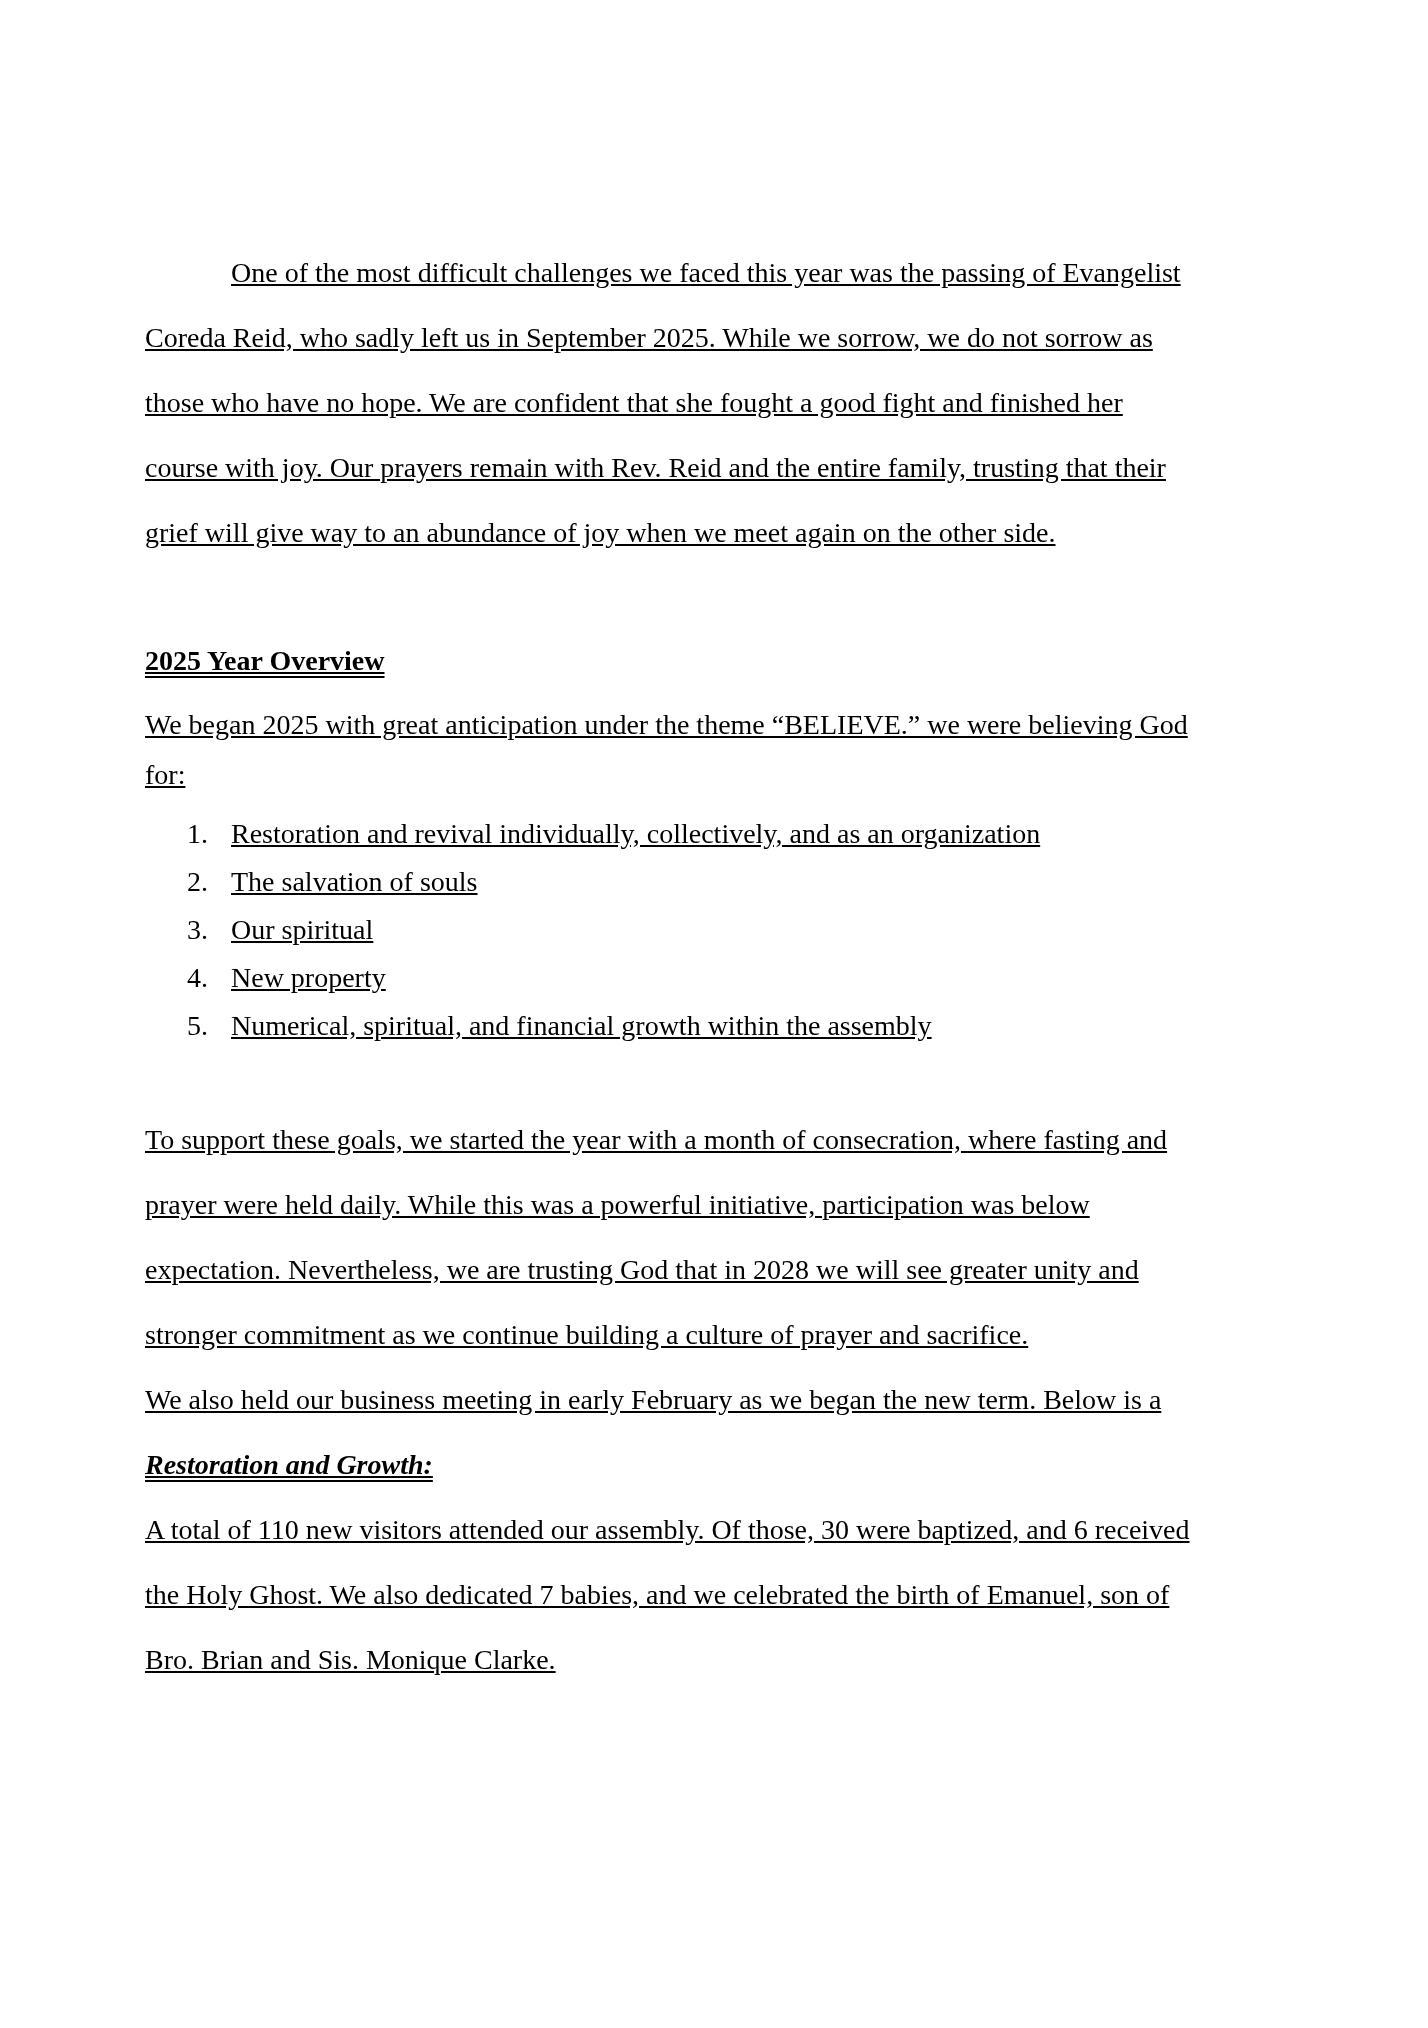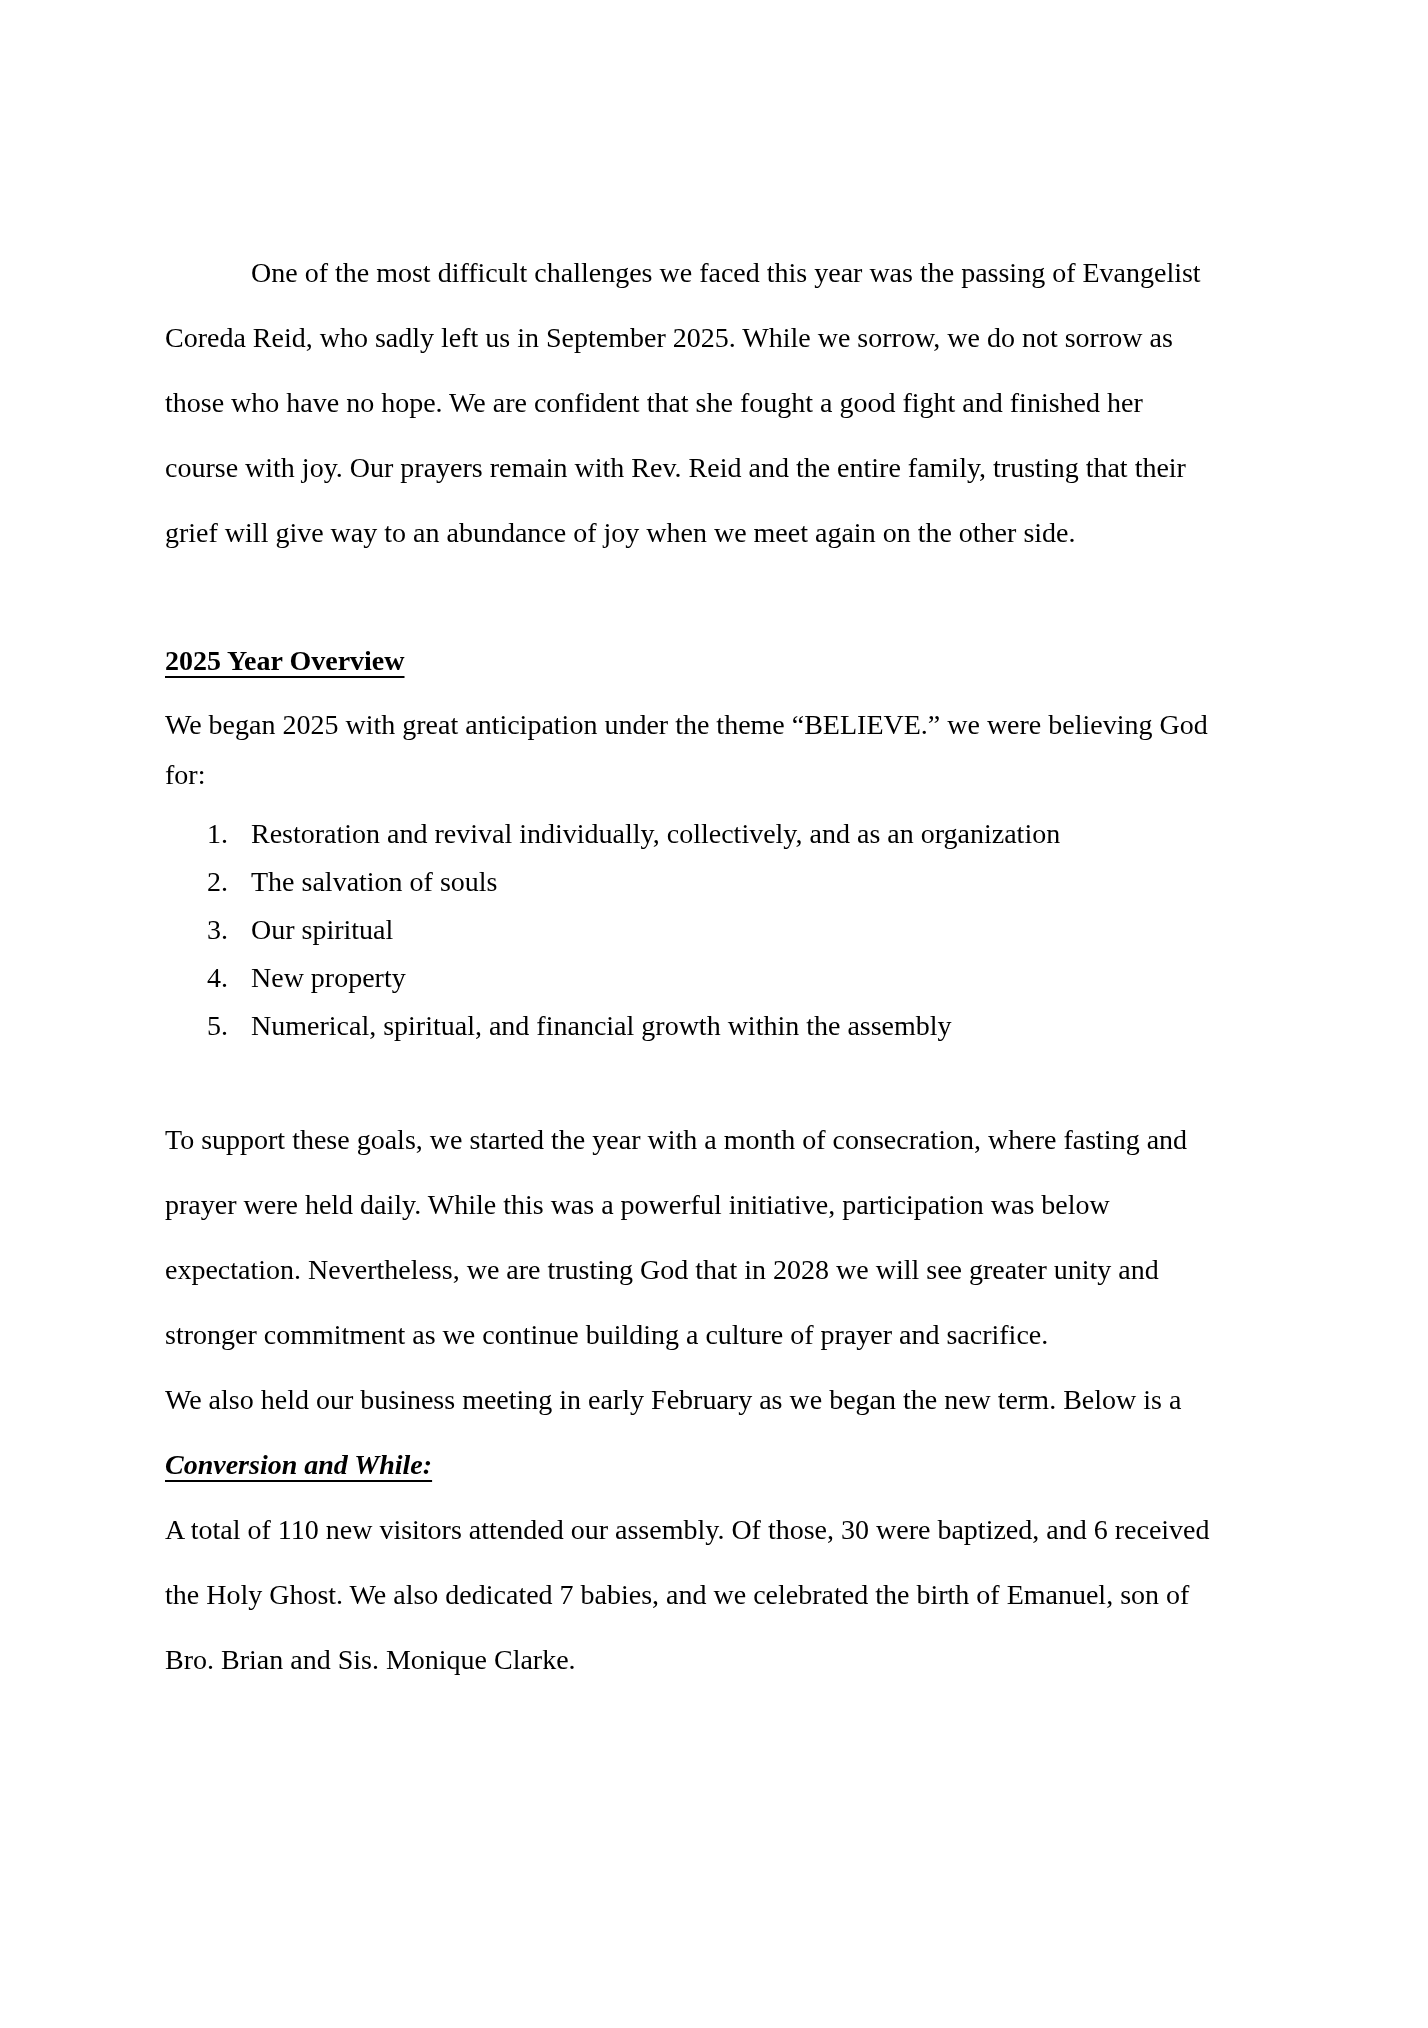--- a/index.html
+++ b/index.html
@@ -12,23 +12,24 @@
     width: 1428px;
     height: 2028px;
     background: #ffffff;
     overflow: hidden;
     font-family: "Liberation Serif", "DejaVu Serif", serif;
     font-size: 28px;
     color: #000000;
   }
   .content {
     position: absolute;
-    left: 165px;
+    left: 145px;
     top: 0;
     width: 1150px;
+    text-decoration: underline;
   }
   .line {
     white-space: nowrap;
   }
   
   .para-memorial {
     margin-top: 240px;
     line-height: 65px;
   }
   .para-memorial .line:first-child {
@@ -131,21 +132,21 @@
         <div class="line">prayer were held daily. While this was a powerful initiative, participation was below</div>
         <div class="line">expectation. Nevertheless, we are trusting God that in 2028 we will see greater unity and</div>
         <div class="line">stronger commitment as we continue building a culture of prayer and sacrifice.</div>
       </div>
 
     <div class="para-double">
 
     <div class="line">We also held our business meeting in early February as we began the new term. Below is a</div>
       </div>
 
-    <div class="heading-conversion">Conversion and While:</div>
+    <div class="heading-conversion">Restoration and Growth:</div>
 
     <div class="para-double">
 
     <div class="line">A total of 110 new visitors attended our assembly. Of those, 30 were baptized, and 6 received</div>
         <div class="line">the Holy Ghost. We also dedicated 7 babies, and we celebrated the birth of Emanuel, son of</div>
         <div class="line">Bro. Brian and Sis. Monique Clarke.</div>
       </div>
 
   </div>
 </div>

